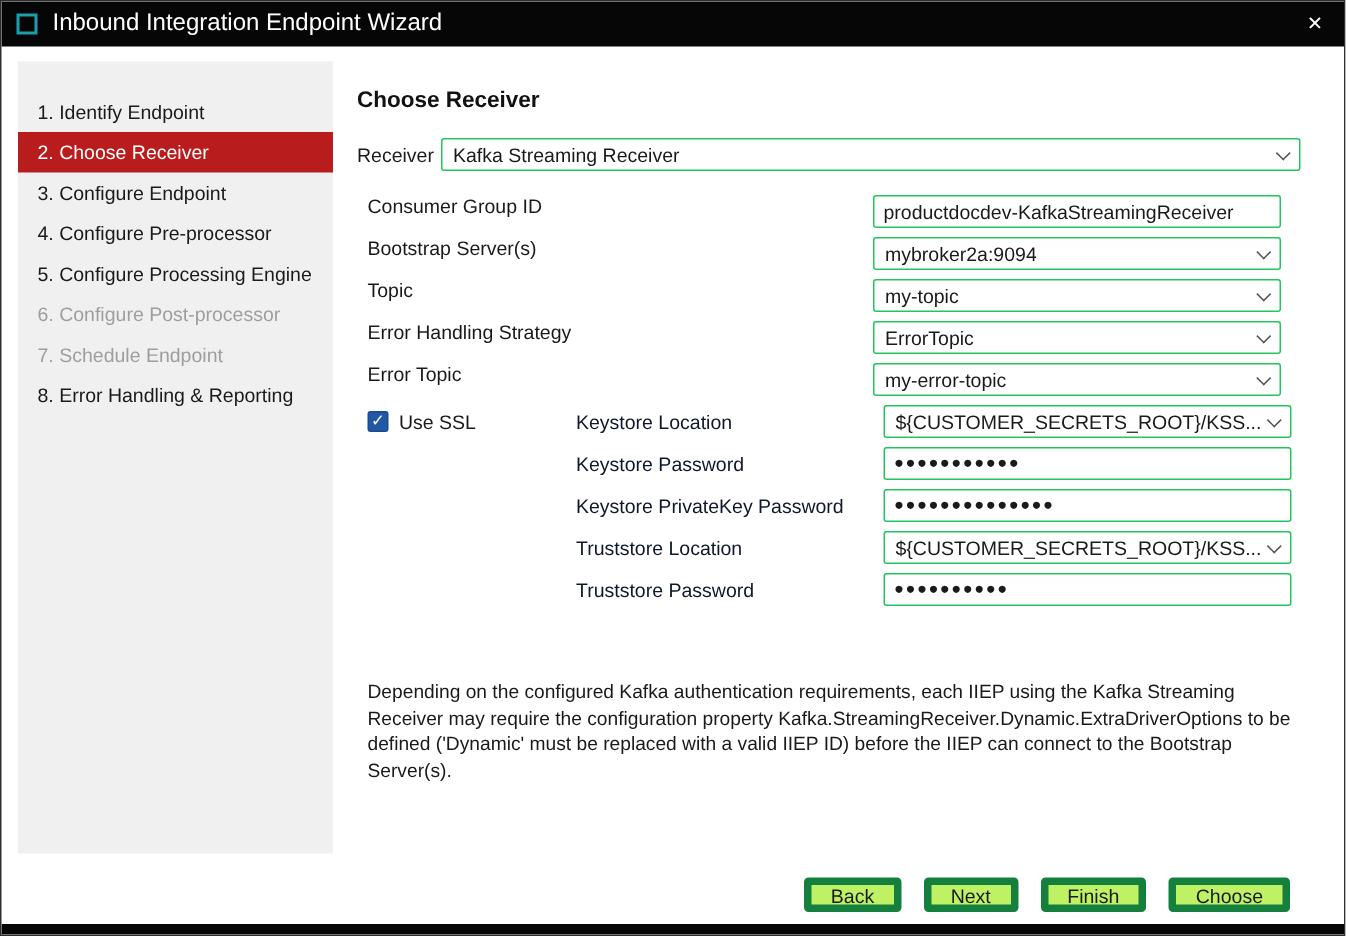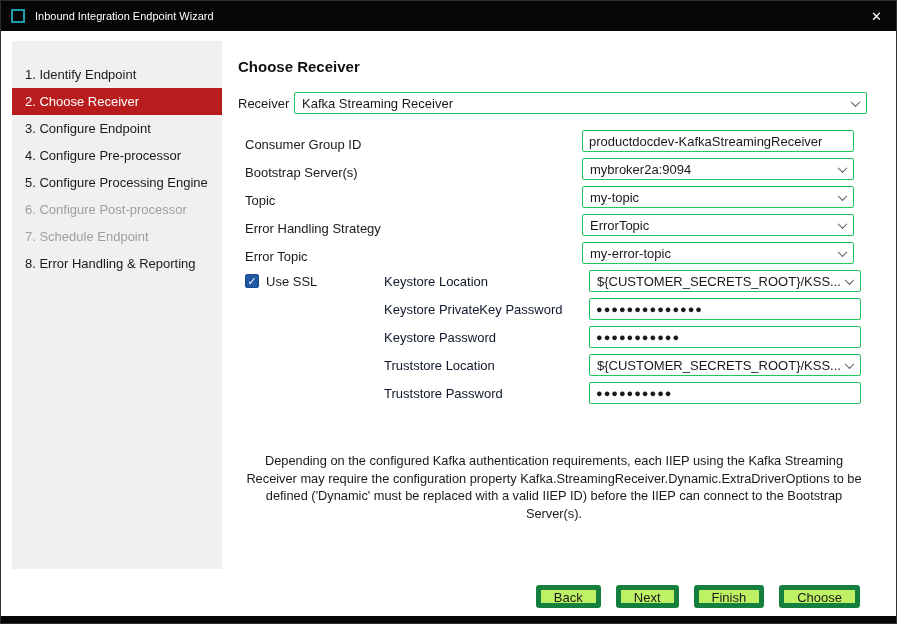--- a/index.html
+++ b/index.html
@@ -25,21 +25,21 @@
     padding: 0 10px;
   }
   .app-icon {
     width: 14px; height: 14px;
     border: 2px solid #1d9cae;
     margin-right: 10px;
     flex: none;
   }
   .window-title {
     color: #ffffff;
-    font-size: 11px;
+    font-size: 16px;
   }
   .close-btn {
     margin-left: auto;
     color: #ffffff;
     font-size: 13px;
     width: 28px;
     text-align: right;
     padding-right: 4px;
     cursor: default;
   }
@@ -104,21 +104,21 @@
     width: 7px; height: 7px;
     border-right: 1.4px solid #555;
     border-bottom: 1.4px solid #555;
     transform: rotate(45deg) translate(-1px,-1px);
     margin-left: 6px;
     flex: none;
   }
   .receiver-combo { width: 573px; }
 
   .form { margin-top: 16px; margin-left: 7px; }
-  .row { display: flex; align-items: flex-end; height: 22px; margin-bottom: 6px; }
+  .row { display: flex; align-items: flex-start; height: 22px; margin-bottom: 6px; }
   .row .lbl { width: 337px; font-size: 13px; color: #1a1a1a; }
   .control { width: 272px; flex: none; }
   .text-input { width: 272px; padding: 0 6px; }
   .text-input.pw { font-size: 11px; letter-spacing: 1px; }
 
   .ssl-block { display: flex; }
   .ssl-left { width: 139px; display: flex; align-items: center; height: 22px; }
   .checkbox {
     width: 14px; height: 14px;
     background: #2257a4;
@@ -135,21 +135,20 @@
   .srow { display: flex; align-items: center; height: 22px; margin-bottom: 6px; }
   .srow .slbl { width: 205px; font-size: 13px; color: #0f172a; }
 
   .note {
     margin-top: 42px;
     margin-left: 7px;
     width: 618px;
     font-size: 12.8px;
     line-height: 17.5px;
     color: #1a1a1a;
-    text-align: center;
   }
 
   
   .button-row {
     position: absolute;
     top: 584px;
     right: 36px;
     display: flex;
     gap: 15px;
   }
@@ -255,27 +254,27 @@
 
           <div class="srow">
             <span class="slbl">Keystore Location</span>
             <div class="combo control">
               <span class="combo-text">${CUSTOMER_SECRETS_ROOT}/KSS...</span>
               <span class="chev"></span>
             </div>
           </div>
 
           <div class="srow">
+            <span class="slbl">Keystore Password</span>
+            <input class="text-input pw control" value="●●●●●●●●●●●" style="">
+          </div>
+
+          <div class="srow">
             <span class="slbl">Keystore PrivateKey Password</span>
             <input class="text-input pw control" value="●●●●●●●●●●●●●●" style="">
-          </div>
-
-          <div class="srow">
-            <span class="slbl">Keystore Password</span>
-            <input class="text-input pw control" value="●●●●●●●●●●●" style="">
           </div>
 
           <div class="srow">
             <span class="slbl">Truststore Location</span>
             <div class="combo control">
               <span class="combo-text">${CUSTOMER_SECRETS_ROOT}/KSS...</span>
               <span class="chev"></span>
             </div>
           </div>
 

